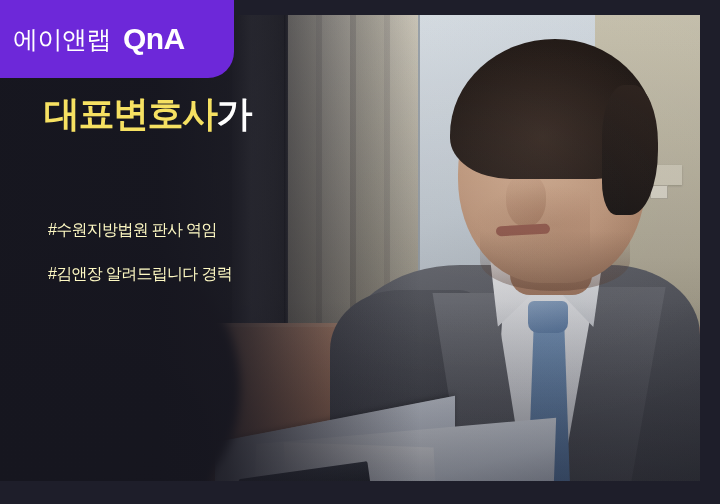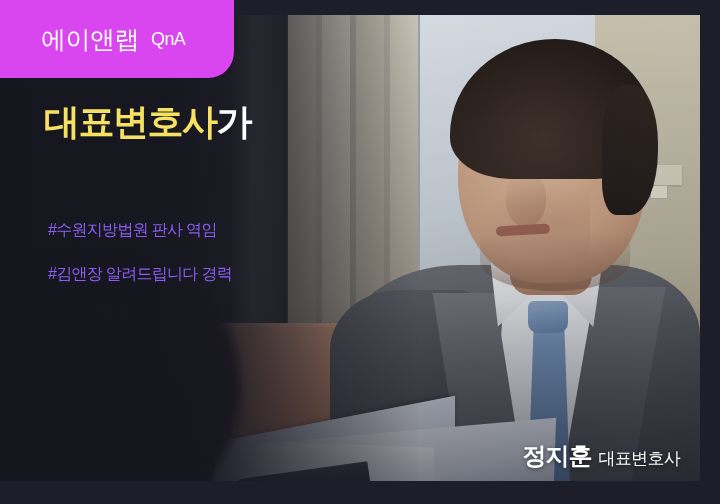--- a/index.html
+++ b/index.html
@@ -391,48 +391,48 @@
   .frame-right {
     position: absolute; right: 0; top: 0; width: 20px; height: 504px;
     background: #1e1e2a;
   }
 
   
   .logo-panel {
     position: absolute;
     left: 0; top: 0;
     width: 234px; height: 78px;
-    background: #d946ef;
+    background: #6d28d9;
     border-bottom-right-radius: 26px;
     display: flex;
     align-items: center;
-    padding-left: 41px;
+    padding-left: 13px;
     box-sizing: border-box;
   }
   .logo-kr {
     color: #ffffff;
     font-size: 25px;
     font-weight: 400;
     letter-spacing: -.5px;
     line-height: 1;
   }
   .logo-en {
     color: #ffffff;
-    font-size: 18px;
-    font-weight: 400;
+    font-size: 30px;
+    font-weight: 700;
     letter-spacing: -.6px;
     margin-left: 12px;
     line-height: 1;
   }
 
   
   .headline {
     position: absolute;
     left: 44px;
-    top: 102px;
+    top: 94px;
     width: 400px;
   }
   .hl-line1 {
     font-size: 36px;
     font-weight: 700;
     letter-spacing: -1.5px;
     line-height: 1.12;
     white-space: nowrap;
   }
   .hl-hi {
@@ -452,21 +452,21 @@
   }
 
   
   .tags {
     position: absolute;
     left: 48px;
     top: 222px;
     width: 320px;
   }
   .tag {
-    color: #8b5cf6;
+    color: #fef9c3;
     font-size: 16px;
     font-weight: 500;
     letter-spacing: -.7px;
     line-height: 1;
     white-space: nowrap;
   }
   .tag + .tag { margin-top: 28px; }
 
   
   .signature {
@@ -567,18 +567,14 @@
     <div class="hl-line1">
       <span class="hl-hi">대표변호사</span><span class="hl-plain">가</span>
     </div>
   </div>
 
   <div class="tags">
     <div class="tag">#수원지방법원 판사 역임</div>
     <div class="tag">#김앤장 알려드립니다 경력</div>
   </div>
 
-  <div class="signature">
-    <span class="sig-name">정지훈</span>
-    <span class="sig-title">대표변호사</span>
-  </div>
 
 </div>
 
 </body></html>

